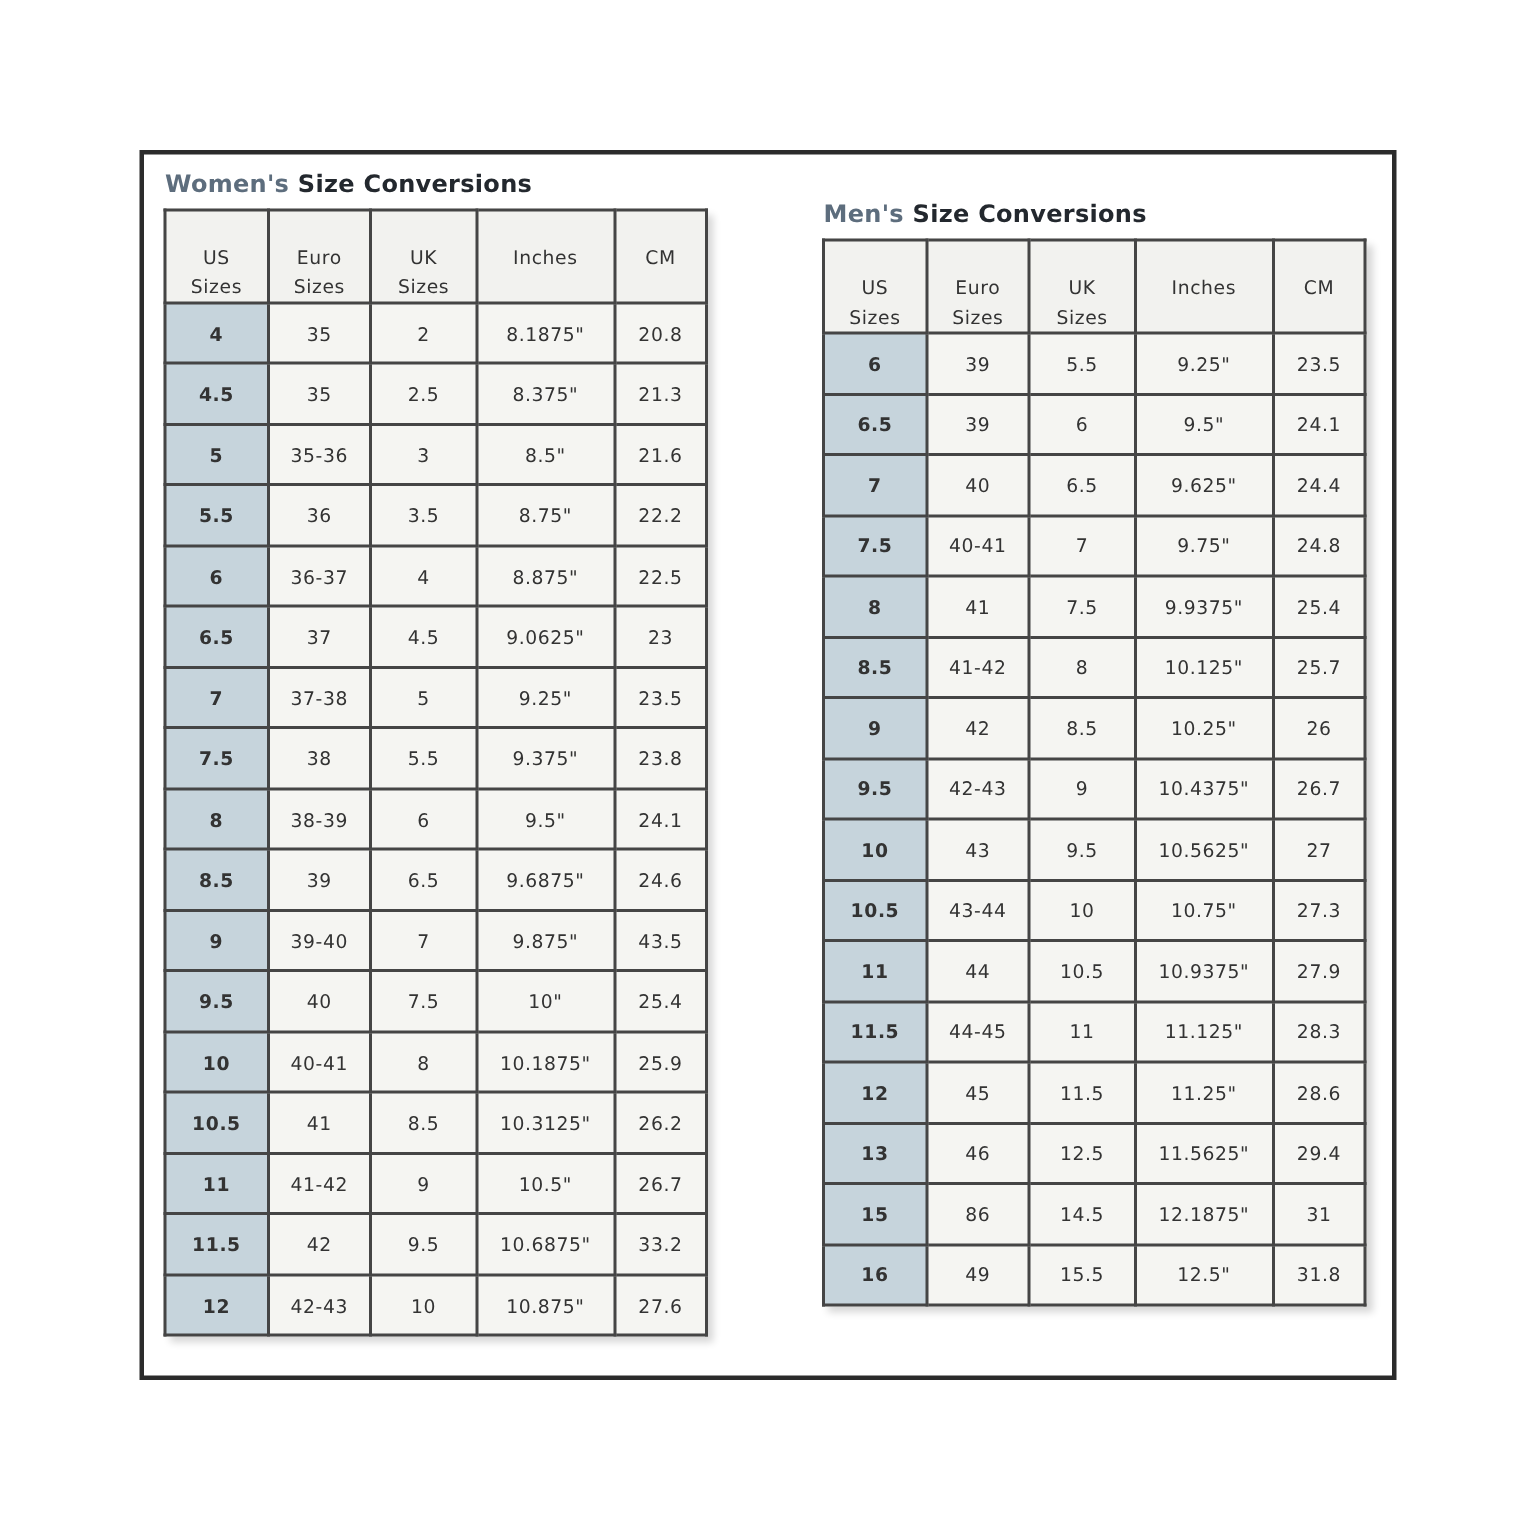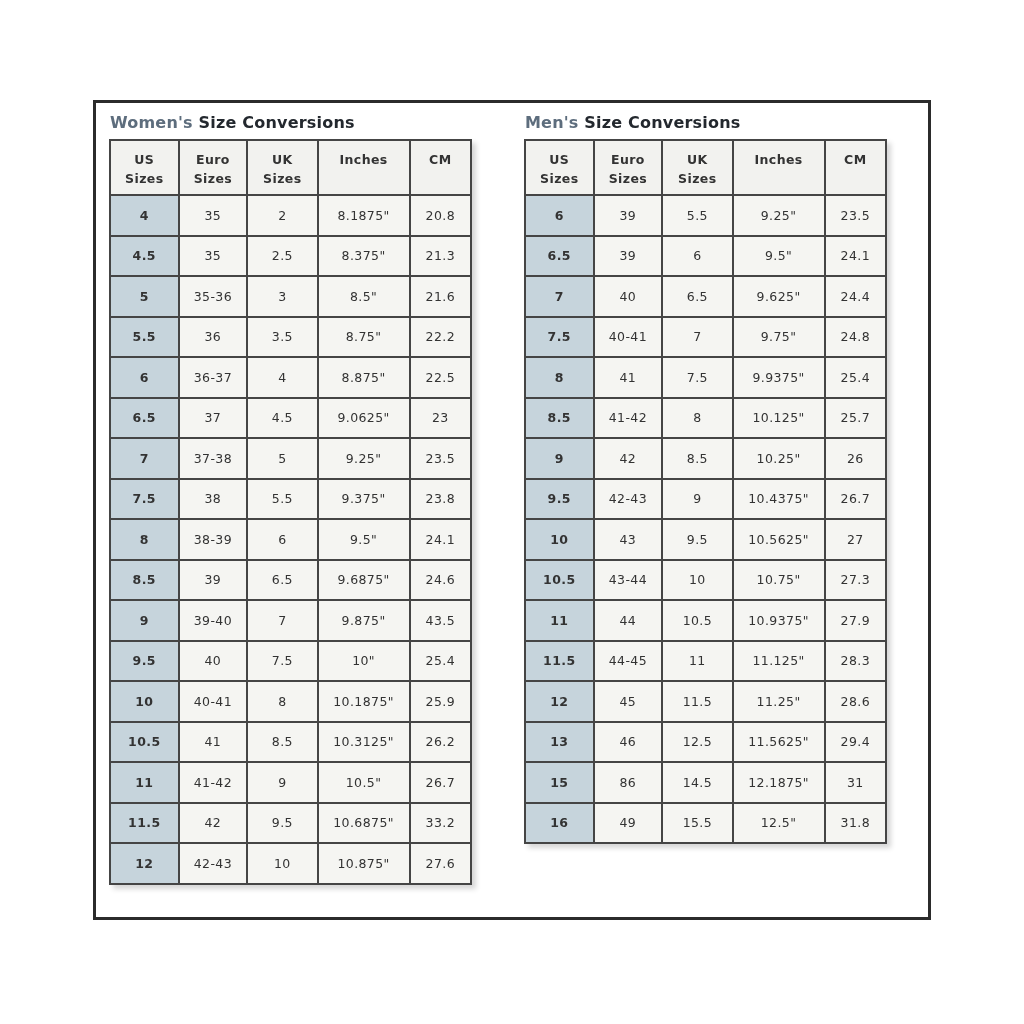--- a/index.html
+++ b/index.html
@@ -14,41 +14,41 @@
     --title-main: #23282e;
   }
   *{ box-sizing: border-box; margin:0; padding:0; }
   html,body{ width:1024px; height:1024px; background: var(--bg);
     font-family: "DejaVu Sans", "Liberation Sans", sans-serif; }
   .board{
     position:absolute; left:93px; top:100px; width:838px; height:820px;
     background:#ffffff; border:3px solid var(--box-border);
     padding:9px 12px 0 13px;
   }
-  .cols{ display:flex; gap:52px; align-items:flex-start; }
+  .cols{ display:flex; gap:76px; align-items:center; }
   .col{ width:363px; }
   .tbl-title{
     font-size:16px; font-weight:bold; letter-spacing:0.2px;
     margin:1px 0 7px 1px; color:var(--title-main);
   }
   .tbl-title .accent{ color:var(--title-accent); }
   table{
     border-collapse:collapse; width:100%;
     box-shadow:4px 4px 5px rgba(0,0,0,0.16);
     background:var(--cell-bg);
   }
   th,td{
     border:2px solid var(--grid-border);
     text-align:center; vertical-align:middle;
     color:var(--text); letter-spacing:0.4px;
   }
   th{
-    background:var(--header-bg); font-weight:bold;
+    background:var(--header-bg); font-weight:normal;
     font-size:12.5px; height:55px; vertical-align:top;
-    padding-top:9px; line-height:1.55;
+    padding-top:21px; line-height:1.55;
   }
   td{
     background:var(--cell-bg); font-size:12.5px; height:40.5px;
   }
   td.us-col{ background:var(--us-col-bg); font-weight:bold; }
   col.c-us{ width:19%; } col.c-euro{ width:19%; } col.c-uk{ width:19.5%; }
   col.c-in{ width:25.5%; } col.c-cm{ width:17%; }
 </style>
 </head>
 <body>

